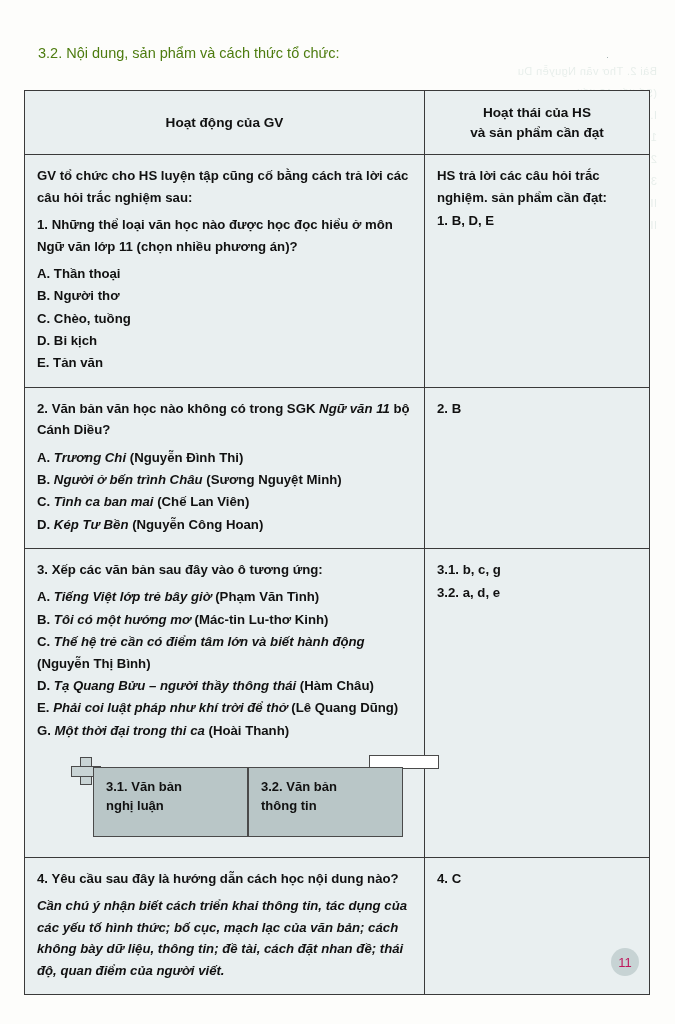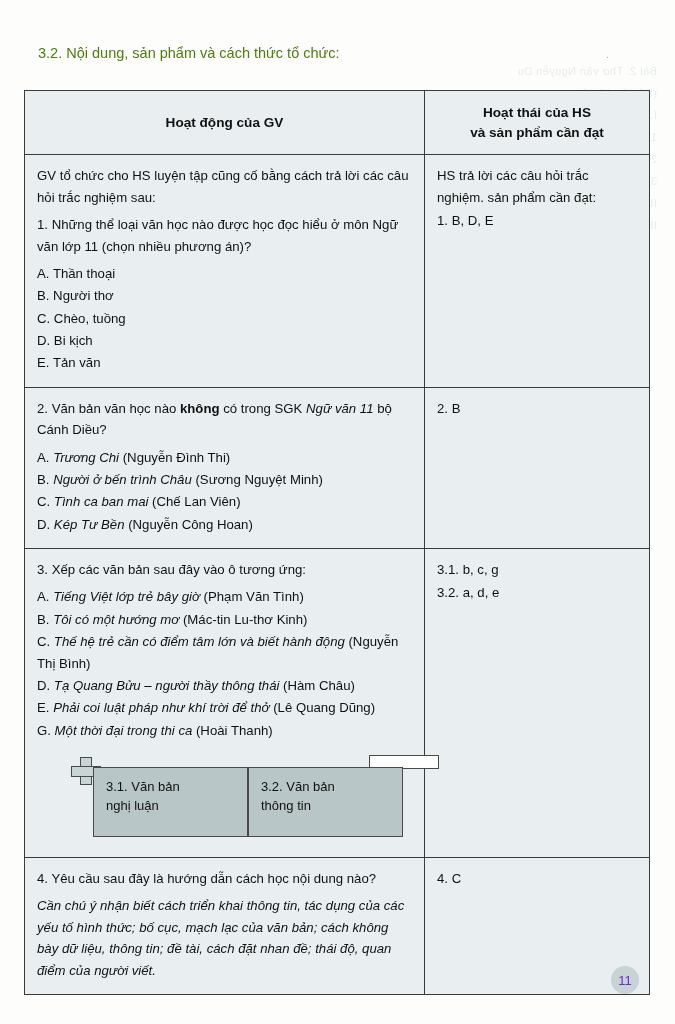--- a/index.html
+++ b/index.html
@@ -58,20 +58,21 @@
     border-collapse: collapse;
     table-layout: fixed;
     background: #e9eff0;
   }
   table.main th, table.main td {
     border: 1px solid #3a3a3a;
     vertical-align: top;
     padding: 10px 12px 12px 12px;
     font-size: 13.2px;
     line-height: 1.62;
+    font-weight: bold;
   }
   table.main thead th {
     text-align: center;
     vertical-align: middle;
     font-weight: bold;
     padding: 12px 10px;
     font-size: 13.6px;
     line-height: 1.45;
   }
   col.c1 { width: 64%; }
@@ -122,26 +123,26 @@
     top: 0px;
     width: 70px;
     height: 14px;
     background: #ffffff;
     border: 1px solid #4a4a4a;
     box-sizing: border-box;
   }
   .page-number {
     position: absolute;
     right: 36px;
-    bottom: 30px;
+    bottom: 48px;
     width: 28px;
     height: 28px;
     border-radius: 50%;
     background: #c7d3d4;
-    color: #6d28d9;
+    color: #be185d;
     font-size: 13px;
     display: flex;
     align-items: center;
     justify-content: center;
   }
   .edge-mark {
     position: absolute;
     right: 66px;
     top: 52px;
     font-size: 9px;

